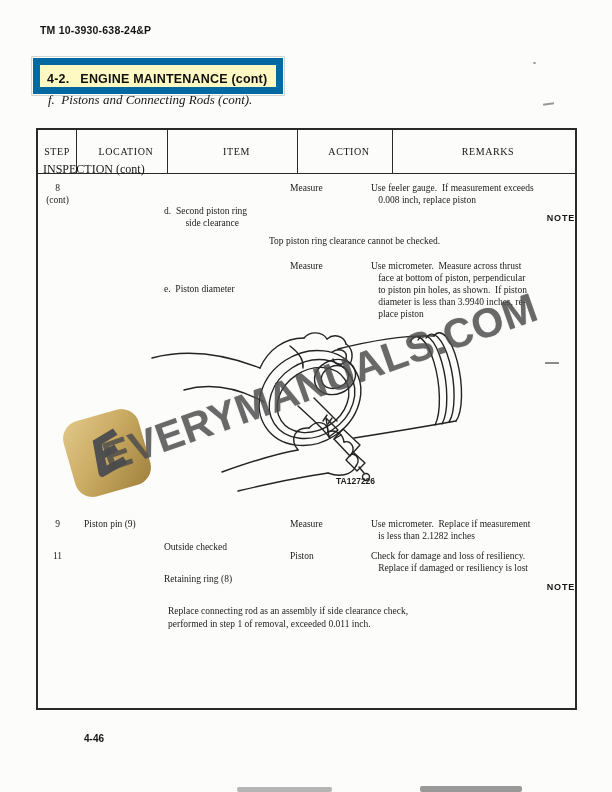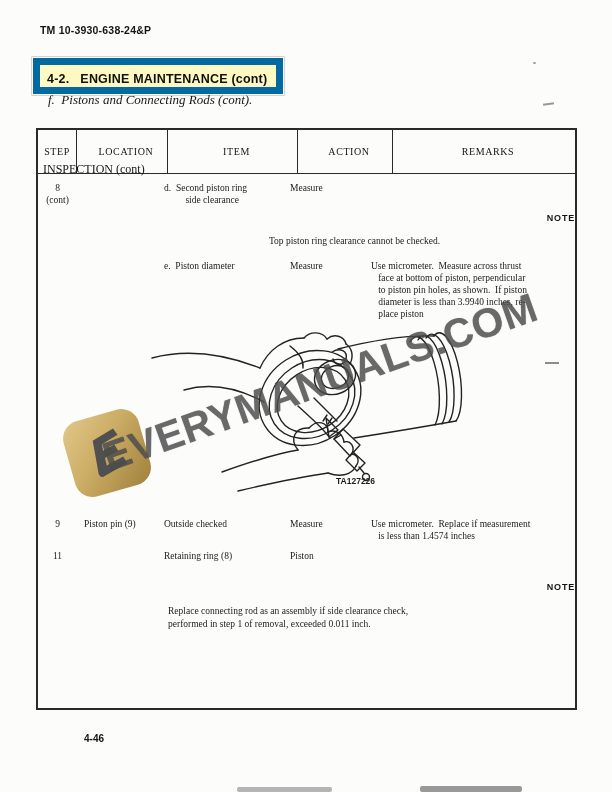--- a/index.html
+++ b/index.html
@@ -23,21 +23,21 @@
     grid-template-columns:39px 83px 122px 87px 1fr;border-bottom:1.5px solid #2a2a2a;box-sizing:border-box;gap:8px;}
   .th{display:flex;align-items:center;justify-content:center;font-size:10px;
     letter-spacing:.6px;color:#151515;border-right:1.5px solid #2a2a2a;box-sizing:border-box;}
   .th:last-child{border-right:none;}
   .section-label{position:absolute;left:5px;top:32px;font-size:12px;color:#171717;}
   .trow{position:absolute;left:0;width:541px;display:grid;
     grid-template-columns:39px 83px 122px 87px 210px;}
   .cell{white-space:pre-wrap;font-size:9.5px;line-height:12px;color:#1b1b1b;}
   .c-step{text-align:center;}
   .c-loc{padding-left:7px;}
-  .c-item{padding-left:4px;}
+  .c-item{padding-left:4px;margin-top:23px;}
   .c-act{padding-left:8px;}
   .c-rem{padding-left:2px;}
   .note-label{position:absolute;left:0;width:100%;text-align:right;
     font-family:"Liberation Sans",sans-serif;font-weight:bold;font-size:9px;
     letter-spacing:.8px;color:#141414;}
   .note-text{position:absolute;font-size:9.5px;line-height:12.5px;color:#1b1b1b;white-space:pre-wrap;}
   .note-text.centered{left:0;width:100%;text-align:center;margin-left:48px;}
   
   .figure{position:absolute;left:100px;top:196px;width:344px;height:168px;}
   .figure svg{width:100%;height:100%;}
@@ -88,20 +88,22 @@
 
     <div class="section-label">INSPECTION (cont)</div>
 
     <div class="trow" style="top:52px">
       <div class="cell c-step">8
 (cont)</div>
       <div class="cell c-loc"></div>
       <div class="cell c-item">d.  Second piston ring
          side clearance</div>
       <div class="cell c-act">Measure</div>
+      <div class="cell c-rem">Use feeler gauge.  If measurement exceeds
+   0.008 inch, replace piston</div>
     </div>
 
     <div class="note-label" style="top:83px">NOTE</div>
     <div class="note-text centered" style="top:105px">Top piston ring clearance cannot be checked.</div>
 
     <div class="trow" style="top:130px">
       <div class="cell c-step"></div>
       <div class="cell c-loc"></div>
       <div class="cell c-item">e.  Piston diameter</div>
       <div class="cell c-act">Measure</div>
@@ -163,28 +165,30 @@
         <text x="198" y="158" stroke="none" fill="#1d1d1d" font-family="Liberation Sans, sans-serif" font-size="8.5" font-weight="bold">TA127226</text>
       </svg>
     </div>
 
     <div class="trow" style="top:388px">
       <div class="cell c-step">9</div>
       <div class="cell c-loc">Piston pin (9)</div>
       <div class="cell c-item">Outside checked</div>
       <div class="cell c-act">Measure</div>
       <div class="cell c-rem">Use micrometer.  Replace if measurement
-   is less than 1.4574 inches</div>
+   is less than 2.1282 inches</div>
     </div>
 
     <div class="trow" style="top:420px">
       <div class="cell c-step">11</div>
       <div class="cell c-loc"></div>
       <div class="cell c-item">Retaining ring (8)</div>
       <div class="cell c-act">Piston</div>
+      <div class="cell c-rem">Check for damage and loss of resiliency.
+   Replace if damaged or resiliency is lost</div>
     </div>
 
     <div class="note-label" style="top:452px">NOTE</div>
     <div class="note-text" style="top:475px;left:130px">Replace connecting rod as an assembly if side clearance check,
 performed in step 1 of removal, exceeded 0.011 inch.</div>
 
   </div>
 
   <div class="wm-logo">
     <svg width="46" height="50" viewBox="0 0 44 48">

